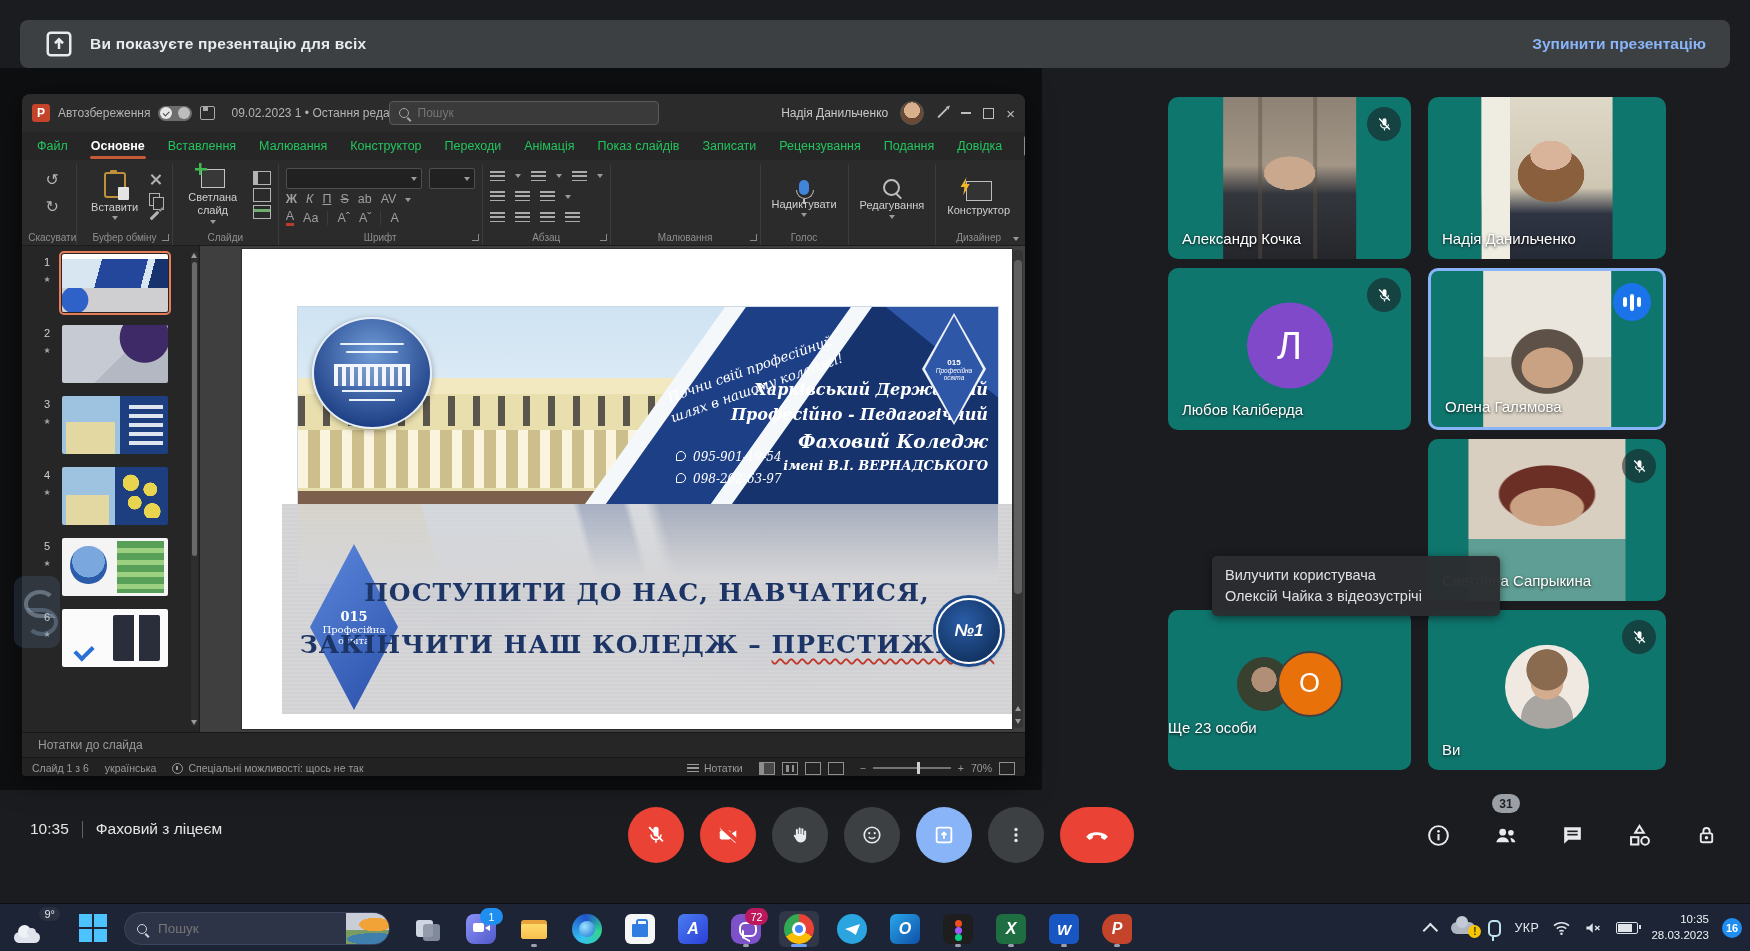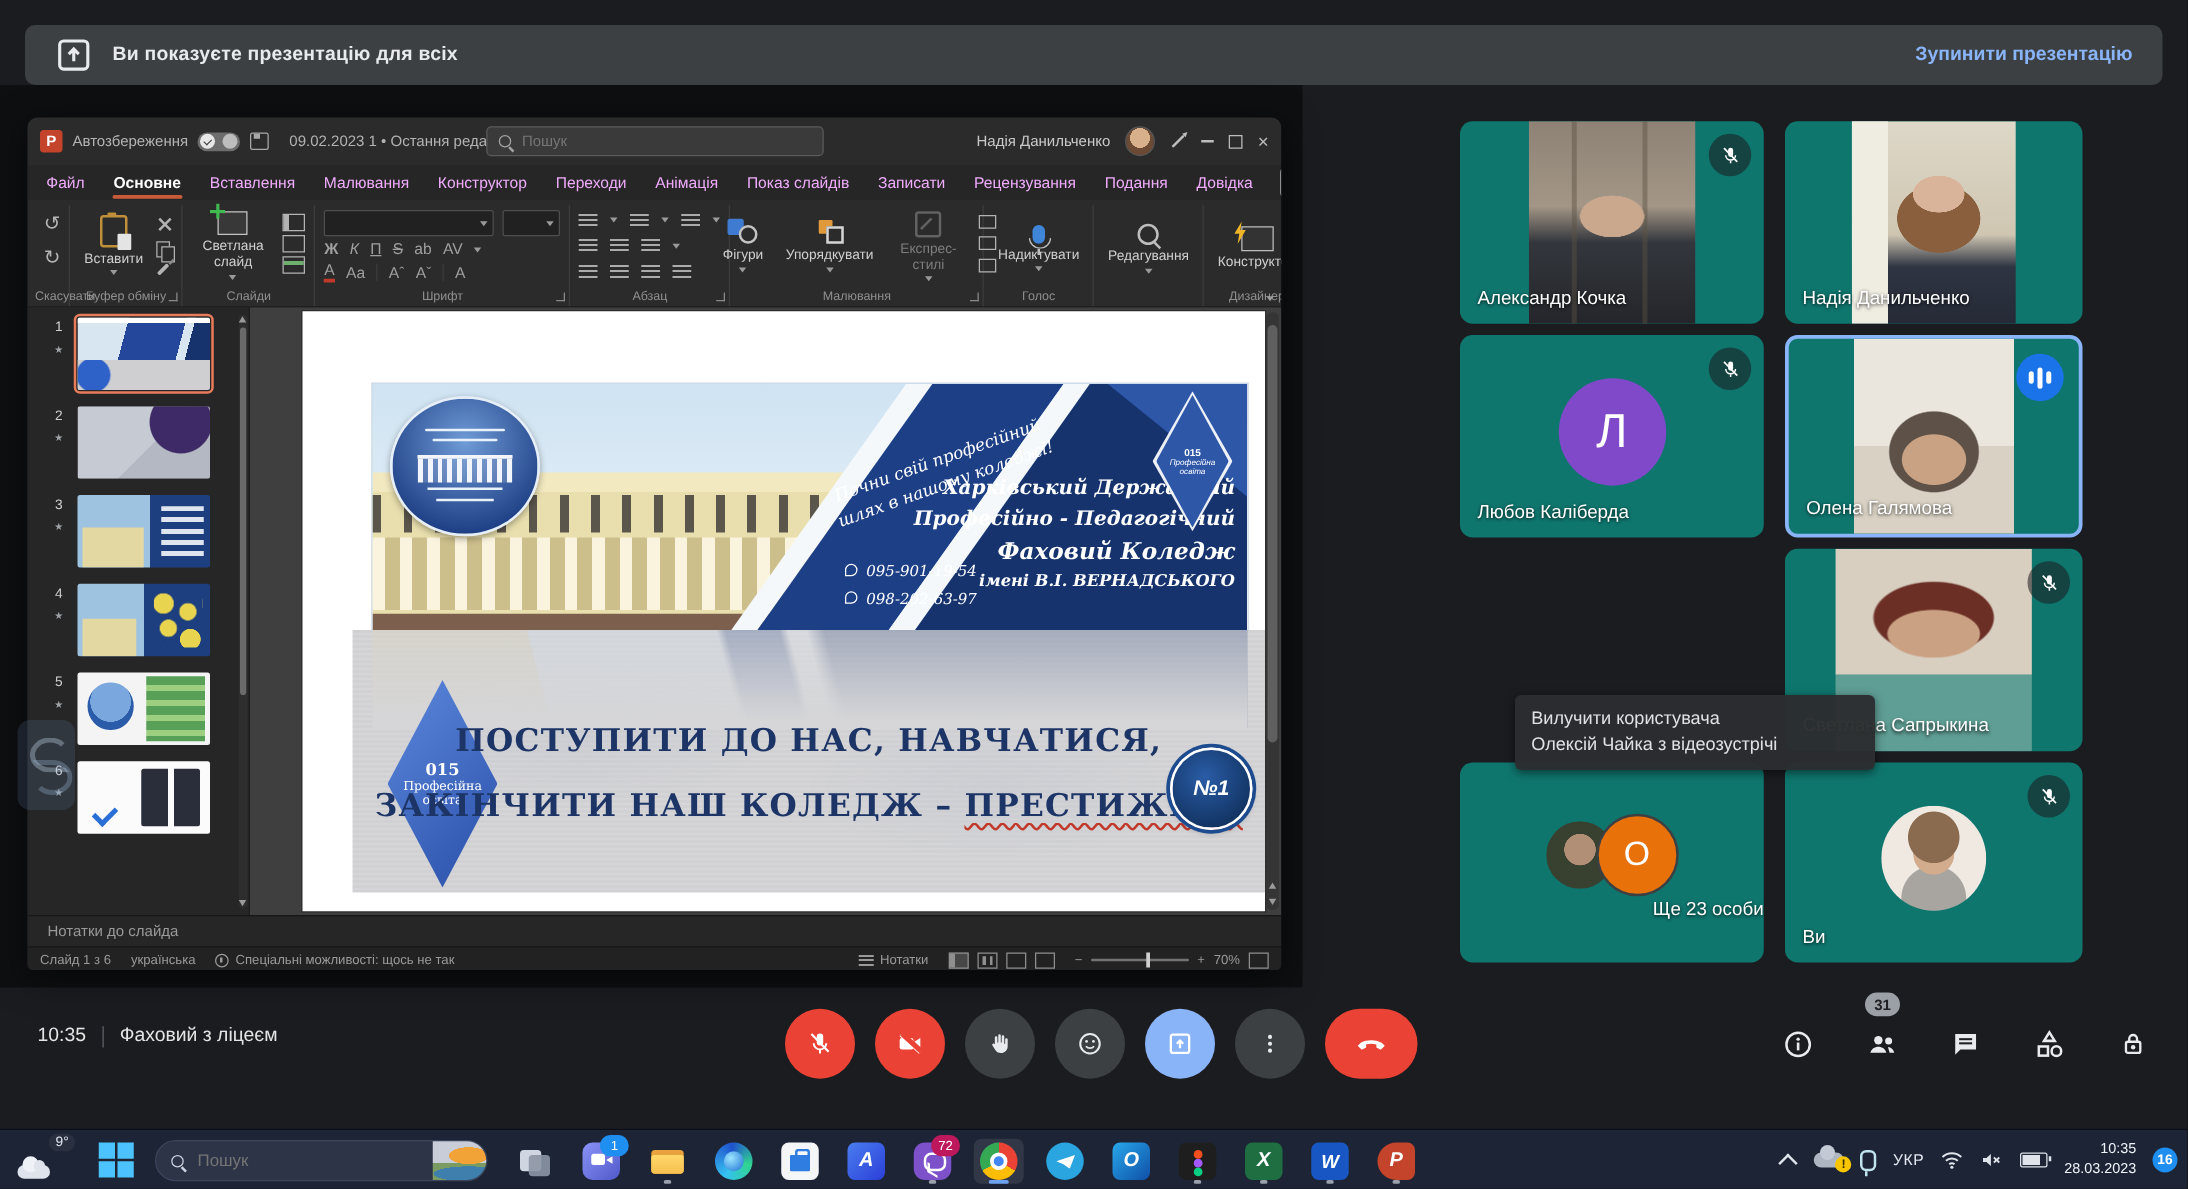--- a/index.html
+++ b/index.html
@@ -41,21 +41,21 @@
   .uname{color:#c9c9c9;font-size:12px;}
   .uava{width:22px;height:22px;border-radius:50%;background:radial-gradient(circle at 50% 38%,#d9b08c 0 45%,#6b4a35 46% 100%);border:1px solid #555;}
   .penbar{width:13px;height:2px;background:#bdbdbd;transform:rotate(-45deg);border-radius:1px;position:relative;}
   .penbar::after{content:"";position:absolute;right:-4px;top:-1px;border-left:4px solid #bdbdbd;border-top:2px solid transparent;border-bottom:2px solid transparent;}
   .wmin{width:10px;height:2px;background:#bdbdbd;}
   .wmax{width:9px;height:9px;border:1.5px solid #bdbdbd;}
   .wclose{color:#bdbdbd;font-size:15px;line-height:1;}
 
   
   .ptabs{height:28px;display:flex;align-items:center;padding:0 14px;gap:21px;background:#262626;position:relative;}
-  .ptab{color:#f0abfc;font-size:12.5px;white-space:nowrap;position:relative;padding:5px 1px;cursor:pointer;}
+  .ptab{color:#22c55e;font-size:12.5px;white-space:nowrap;position:relative;padding:5px 1px;cursor:pointer;}
   .ptab.active{color:#fff;font-weight:bold;}
   .ptab.active::after{content:"";position:absolute;left:0;right:0;bottom:-1px;height:3px;background:#c75b39;border-radius:2px;}
   .tabright{margin-left:auto;display:flex;align-items:center;gap:12px;}
   .recbtn{display:flex;align-items:center;gap:6px;border:1px solid #8f8f8f;border-radius:3px;height:20px;padding:0 9px;background:#333;}
 
   
   .ribbon{height:86px;background:#2b2b2b;border-bottom:1px solid #1c1c1c;display:flex;align-items:stretch;padding:4px 4px 0 6px;box-sizing:border-box;position:relative;}
   .rg{position:relative;display:flex;flex-direction:column;align-items:center;padding:2px 7px 16px;border-right:1px solid #3c3c3c;}
   .rlabel{position:absolute;bottom:2px;left:0;right:0;text-align:center;font-size:10px;color:#8f8f8f;white-space:nowrap;}
   .lnch{position:absolute;right:3px;bottom:4px;width:6px;height:6px;border-right:1.5px solid #8a8a8a;border-bottom:1.5px solid #8a8a8a;}
@@ -225,21 +225,21 @@
   .lnic{width:12px;height:9px;background:repeating-linear-gradient(180deg,#9a9a9a 0 1.5px,transparent 1.5px 3.5px);display:inline-block;}
 
   
   .floatw{position:absolute;left:14px;top:576px;width:46px;height:72px;border-radius:10px;background:rgba(110,150,200,.16);z-index:5;}
   .floatw::before{content:"";position:absolute;left:10px;top:14px;width:24px;height:20px;border:4px solid rgba(200,220,240,.35);border-radius:50% 50% 0 50%;border-right-color:transparent;}
   .floatw::after{content:"";position:absolute;left:12px;bottom:12px;width:24px;height:20px;border:4px solid rgba(160,190,220,.3);border-radius:0 50% 50% 50%;border-left-color:transparent;}
 
   
   .tile{position:absolute;background:#0f766e;border-radius:10px;overflow:hidden;}
   .tile .nm{position:absolute;left:14px;bottom:12px;color:#fff;font-size:15px;font-weight:500;text-shadow:0 1px 3px rgba(0,0,0,.85);z-index:3;white-space:nowrap;}
-  .tile .nm.ctr{left:0;width:100%;text-align:right;bottom:34px;}
+  .tile .nm.ctr{left:0;width:100%;text-align:left;bottom:34px;}
   .micoff{position:absolute;top:10px;right:10px;width:34px;height:34px;border-radius:50%;background:rgba(25,26,29,.55);
           display:flex;align-items:center;justify-content:center;z-index:3;}
   .speak{position:absolute;top:12px;right:12px;width:38px;height:38px;border-radius:50%;background:#1a73e8;
          display:flex;align-items:center;justify-content:center;gap:3px;z-index:3;}
   .speak i{width:4px;background:#fff;border-radius:2px;display:block;}
   .vstrip{position:absolute;top:0;bottom:0;left:50%;transform:translateX(-50%);width:55%;}
   .v1{background:radial-gradient(ellipse 32% 17% at 50% 47%,#c9a88e 0 60%,transparent 61%),
       linear-gradient(90deg,transparent 0 26%,rgba(90,80,65,.45) 26% 29%,transparent 29% 68%,rgba(90,80,65,.45) 68% 71%,transparent 71%),
       linear-gradient(180deg,#8d8275 0%,#a39686 42%,#33363c 60%,#24262b 100%);}
   .v2{background:radial-gradient(ellipse 26% 15% at 53% 36%,#d9b49a 0 60%,transparent 61%),
@@ -525,42 +525,20 @@
             <span class="pl"></span>
             <span class="pl"></span>
             <span class="pl"></span>
           </div>
         </div>
         <span class="rlabel">Абзац</span>
         <i class="lnch"></i>
       </div>
 
       <div class="rg" style="width:188px;">
-        <div class="rrow" style="height:58px;gap:10px;">
-          <div class="rbig">
-            <div class="shapes-ic"></div>
-            <span>Фігури</span>
-            <i class="chev"></i>
-          </div>
-          <div class="rbig">
-            <div class="arr-ic"></div>
-            <span>Упорядкувати</span>
-            <i class="chev"></i>
-          </div>
-          <div class="rbig dim">
-            <div class="qs-ic"></div>
-            <span class="dim" style="width:52px;">Експрес-стилі</span>
-            <i class="chev"></i>
-          </div>
-          <div class="rcol" style="height:52px;">
-            <div class="minibox" style="width:12px;height:9px;"></div>
-            <div class="minibox" style="width:12px;height:9px;"></div>
-            <div class="minibox" style="width:12px;height:9px;"></div>
-          </div>
-        </div>
         <span class="rlabel">Малювання</span>
         <i class="lnch"></i>
       </div>
 
       <div class="rg" style="width:78px;">
         <div class="rbig" style="height:58px;">
           <div class="dmic"></div>
           <span>Надиктувати</span>
           <i class="chev"></i>
         </div>

